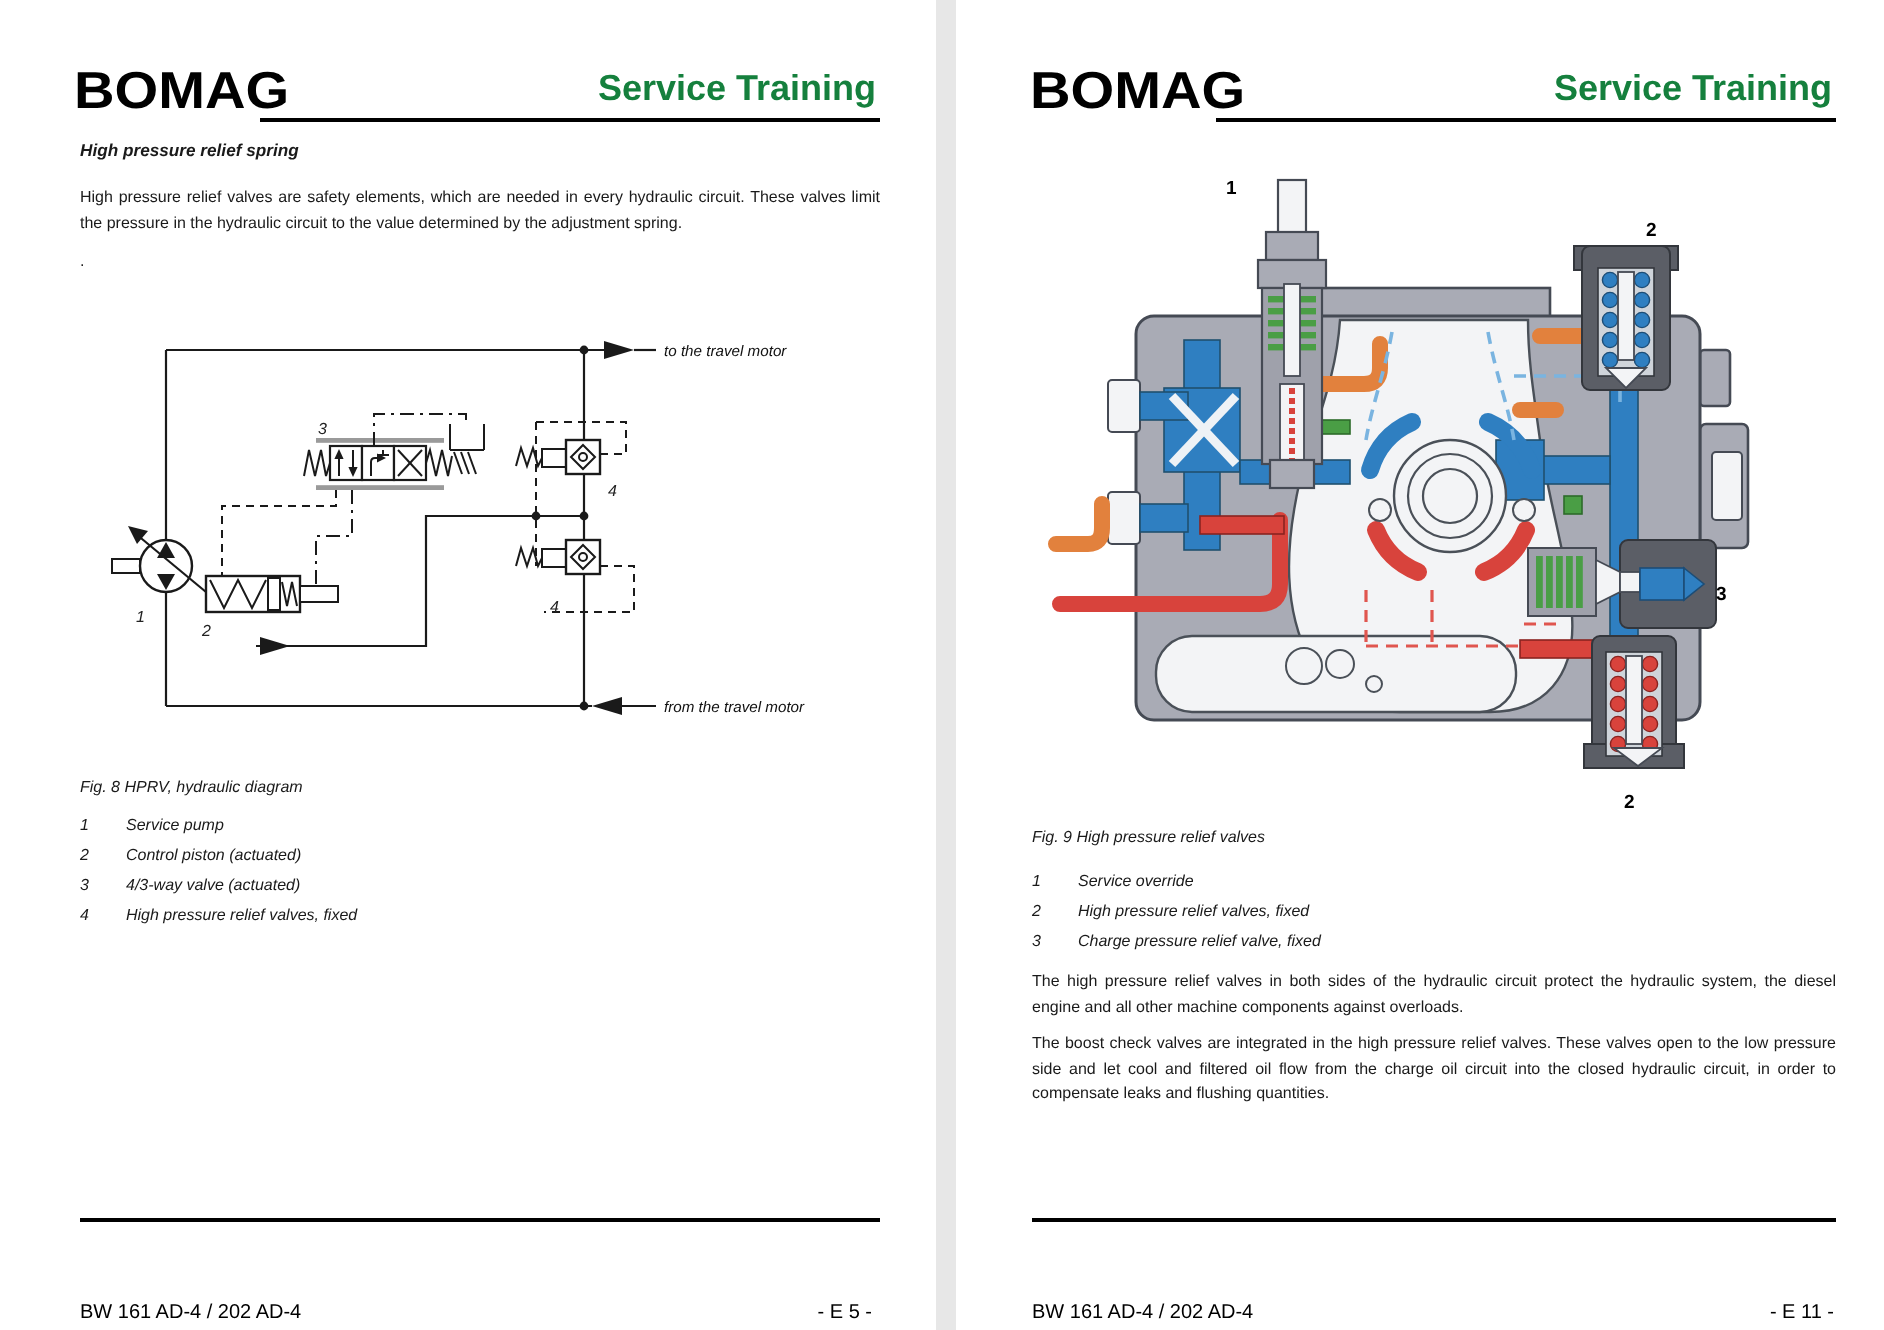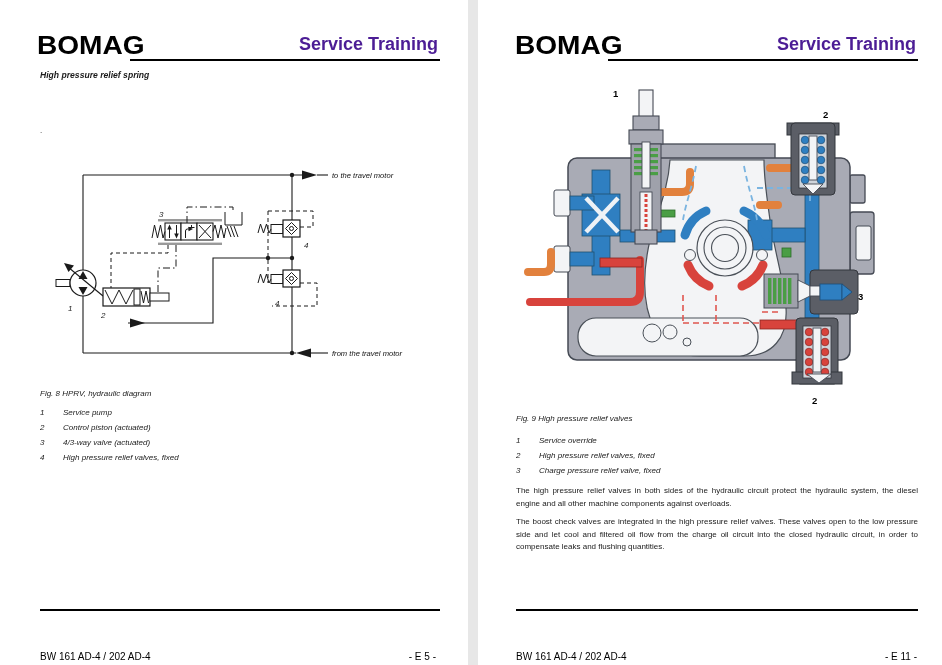--- a/index.html
+++ b/index.html
@@ -9,21 +9,21 @@
   }
   .gutter{position:absolute;left:468px;top:0;width:10px;height:665px;background:#e7e7e7;}
   .page{position:absolute;top:0;width:464px;height:553px;background:#fff;text-decoration:underline;}
   .page.left{left:0;}
   .page.right{left:478px;}
   .abs{position:absolute;}
   .logo{
     left:37px;top:30px;font-size:26px;font-weight:bold;letter-spacing:0px;
     transform:scaleX(1.08);transform-origin:left center;color:#000;
   }
-  .svc-title{top:34px;right:26px;font-size:18px;font-weight:bold;color:#4c1d95;}
+  .svc-title{top:34px;right:26px;font-size:18px;font-weight:bold;color:#15803d;}
   .header-rule{left:130px;top:59px;width:310px;height:2px;background:#000;}
   .heading{left:40px;top:70px;font-size:8.6px;font-weight:bold;font-style:italic;}
   .para{left:40px;width:400px;font-size:8px;line-height:12.5px;text-align:justify;}
   .stray-dot{left:40px;top:126px;font-size:8px;}
   .fig-caption{font-size:8px;font-style:italic;}
   .legend-row{position:absolute;font-size:8px;font-style:italic;}
   .legend-num{position:absolute;left:0;}
   .legend-txt{position:absolute;left:23px;white-space:nowrap;}
   .footer-rule{top:609px;height:1.5px;background:#000;}
   .footer-text{top:651px;font-size:10px;color:#000;}
@@ -35,20 +35,21 @@
 </head>
 <body>
 
 <div class="gutter"></div>
 
 <div class="page left">
   <div class="abs logo">BOMAG</div>
   <div class="abs svc-title">Service Training</div>
   <div class="abs header-rule"></div>
   <div class="abs heading">High pressure relief spring</div>
+  <div class="abs para" style="top:93px;">High pressure relief valves are safety elements, which are needed in every hydraulic circuit. These valves limit the pressure in the hydraulic circuit to the value determined by the adjustment spring.</div>
   <div class="abs stray-dot">.</div>
 
   <svg class="abs" style="left:40px;top:150px;" width="400" height="230" viewBox="0 0 400 230">
     <g fill="none" stroke="#1a1a1a" stroke-width="1.1">
 
       <path d="M43,25 H262"></path>
       <path d="M277,25 H288"></path>
       <path d="M43,25 V203"></path>
       <path d="M43,203 H256"></path>
       <path d="M271,203 H288"></path>

